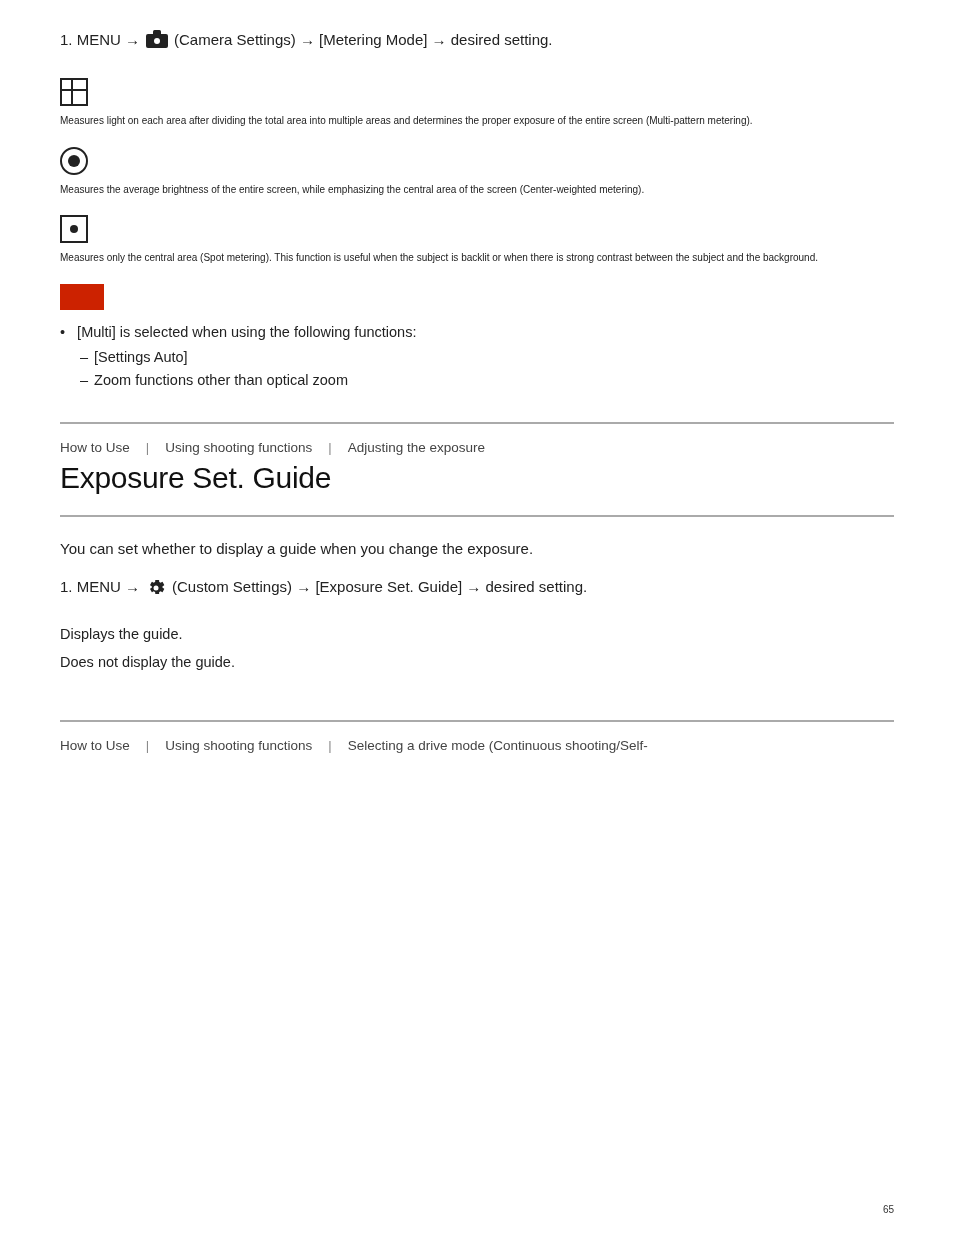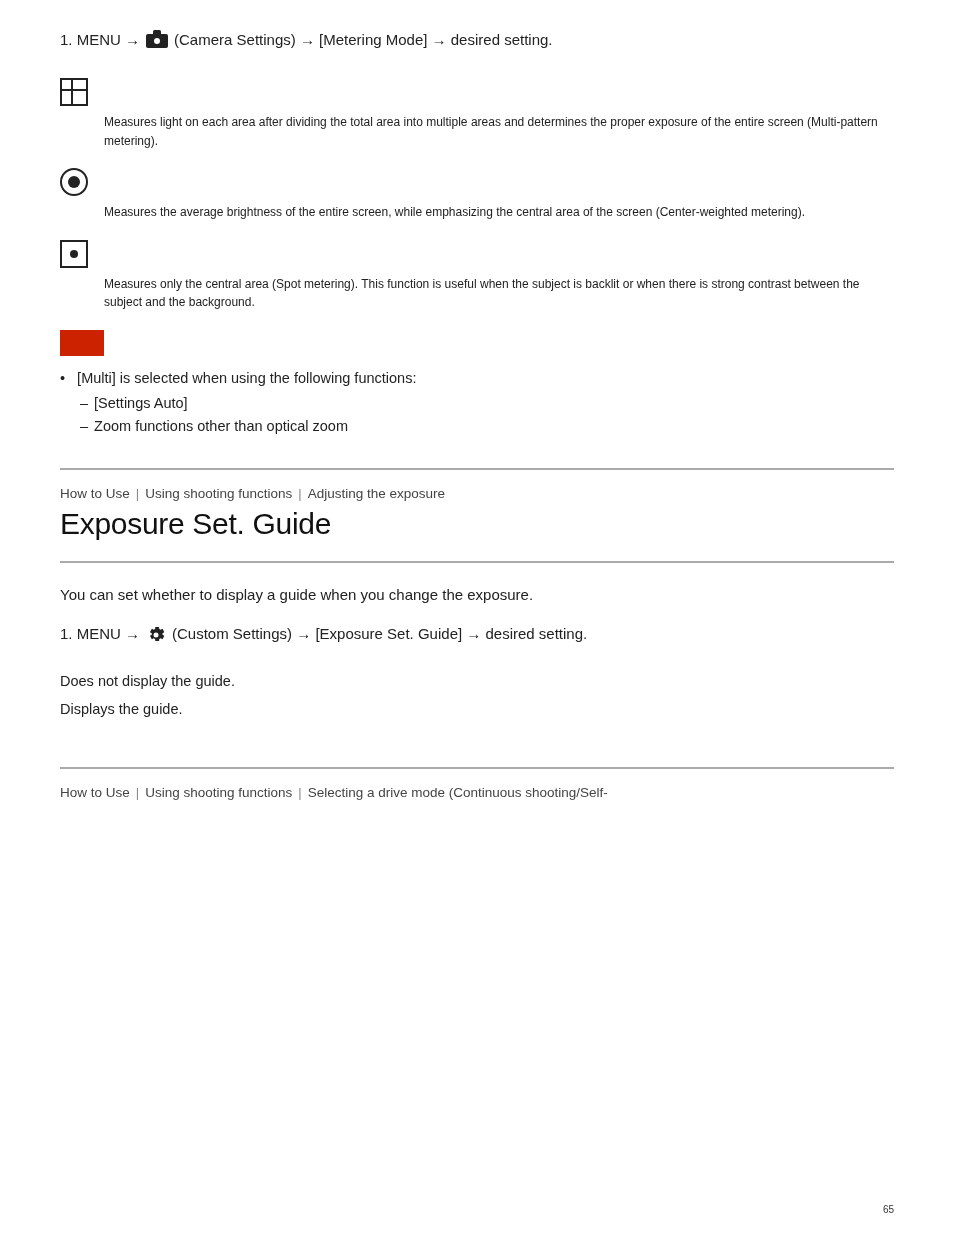--- a/index.html
+++ b/index.html
@@ -32,24 +32,23 @@
       margin-bottom: 30px;
       flex-wrap: wrap;
     }
 
     
     .metering-section {
       margin-bottom: 18px;
     }
 
     .metering-text {
-      font-size: 12px;
+      font-size: 10px;
       line-height: 1.55;
       margin-bottom: 14px;
-      margin-left: 44px;
     }
 
     
     .red-block {
       width: 44px;
       height: 26px;
       background: #cc2200;
       margin-bottom: 14px;
       margin-top: 10px;
     }
@@ -98,21 +97,21 @@
       margin: 20px 0 20px 0;
     }
 
     
     .breadcrumb {
       font-size: 13.5px;
       color: #444;
       margin-bottom: 6px;
       display: flex;
       align-items: center;
-      gap: 6px;
+      gap: 16px;
     }
 
     .breadcrumb-separator {
       color: #888;
       font-size: 13px;
     }
 
     
     .section-title {
       font-size: 30px;
@@ -301,23 +300,23 @@
     <div class="step-block">
       <span>1.  MENU →</span>
 
       <svg class="gear-svg inline-icon" viewBox="0 0 20 20" xmlns="http://www.w3.org/2000/svg">
         <path fill="#222" d="M10 7a3 3 0 1 0 0 6 3 3 0 0 0 0-6zm7.94 3.61l-1.42-.82a6.07 6.07 0 0 0 0-1.58l1.42-.82a.5.5 0 0 0 .19-.68l-1.5-2.6a.5.5 0 0 0-.68-.18l-1.42.82a6.1 6.1 0 0 0-1.37-.79V2.5A.5.5 0 0 0 12.66 2h-3a.5.5 0 0 0-.5.5v1.46a6.1 6.1 0 0 0-1.37.79L6.37 3.93a.5.5 0 0 0-.68.18l-1.5 2.6a.5.5 0 0 0 .19.68l1.42.82a6.07 6.07 0 0 0 0 1.58l-1.42.82a.5.5 0 0 0-.19.68l1.5 2.6a.5.5 0 0 0 .68.18l1.42-.82c.42.3.88.55 1.37.79v1.46c0 .28.22.5.5.5h3a.5.5 0 0 0 .5-.5v-1.46a6.1 6.1 0 0 0 1.37-.79l1.42.82a.5.5 0 0 0 .68-.18l1.5-2.6a.5.5 0 0 0-.2-.68z"></path>
         <circle cx="10" cy="10" r="2.5" fill="#fff"></circle>
       </svg>
       <span>(Custom Settings) → [Exposure Set. Guide] → desired setting.</span>
     </div>
 
+    <p class="setting-label">Displays the guide.</p>
+
     <p class="setting-label">Does not display the guide.</p>
-
-    <p class="setting-label">Displays the guide.</p>
 
   </div>
 
   <hr class="hr-thick" style="margin-top: 50px;">
 
   <div class="breadcrumb">
     <span>How to Use</span>
     <span class="breadcrumb-separator">|</span>
     <span>Using shooting functions</span>
     <span class="breadcrumb-separator">|</span>

